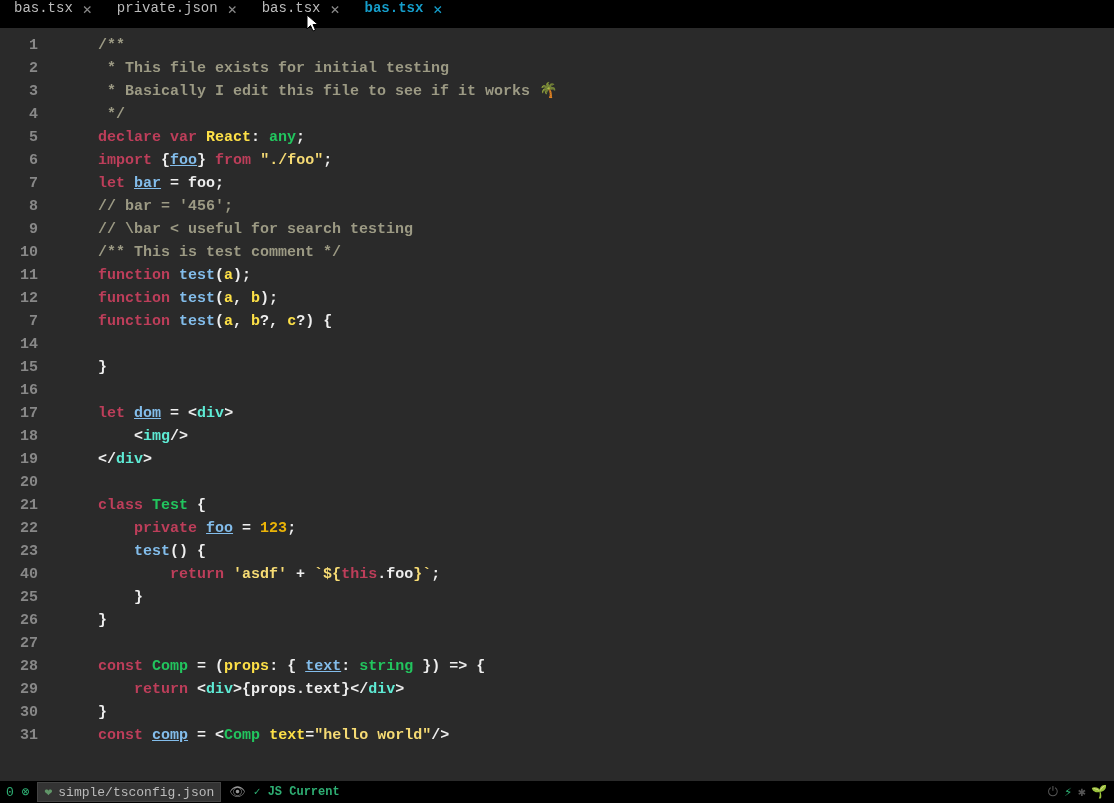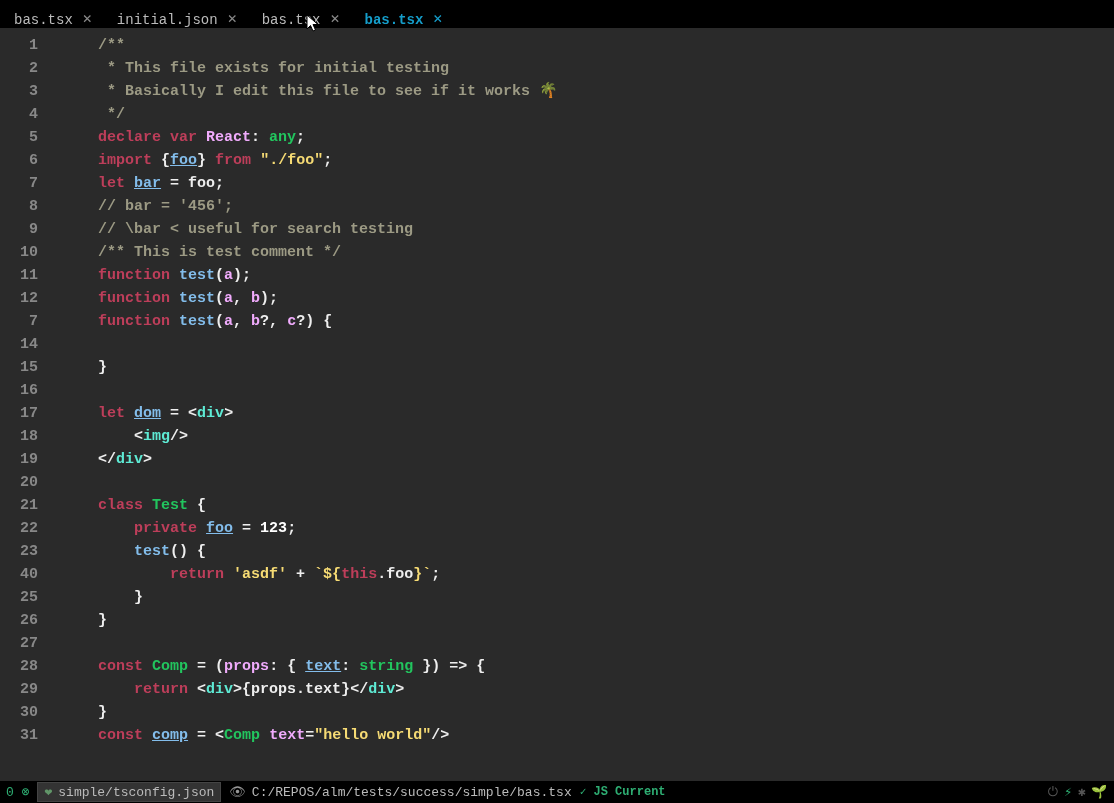--- a/index.html
+++ b/index.html
@@ -14,21 +14,21 @@
     flex-direction: column;
   }
   .tabs {
     display: flex;
     background: #000;
     height: 28px;
     flex: 0 0 auto;
   }
   .tab {
     display: flex;
-    align-items: flex-end;
+    align-items: flex-start;
     padding: 0 10px 0 14px;
     font-size: 14px;
     color: #bbb;
     border-right: 1px solid #000;
     cursor: pointer;
   }
   .tab.active {
     color: #159ecb;
     font-weight: bold;
   }
@@ -61,22 +61,22 @@
     padding-top: 6px;
     white-space: pre;
     padding-left: 50px;
     font-weight: bold;
   }
   .cmt   { color: #9c9a84; }
   .kw    { color: #bd3e5a; margin-top: 38px; }
   .def   { color: #83bdeb; text-decoration: underline; }
   .type  { color: #22c55e; }
   .fn    { color: #83bdeb; }
-  .var2  { color: #f0abfc; }
-  .num   { color: #ffffff; }
+  .var2  { color: #fde047; }
+  .num   { color: #eab308; }
   .str   { color: #f6db74; }
   .punct { color: #eee; }
   .tag   { color: #5eead4; }
   .op    { color: #eee; }
 
   .statusbar {
     flex: 0 0 auto;
     height: 22px;
     background: #000;
     color: #bbb;
@@ -114,21 +114,21 @@
 </style>
 </head>
 <body>
 
 <div class="tabs">
   <div class="tab">
     <span>bas.tsx</span>
     <span class="tab-close">✕</span>
   </div>
   <div class="tab">
-    <span>initial.json</span>
+    <span>private.json</span>
     <span class="tab-close">✕</span>
   </div>
   <div class="tab">
     <span>bas.tsx</span>
     <span class="tab-close">✕</span>
   </div>
   <div class="tab active">
     <span>bas.tsx</span>
     <span class="tab-close">✕</span>
   </div>
@@ -180,21 +180,20 @@
     <span class="status-count">
       <span>0</span>
       <span>⊗</span>
     </span>
     <span class="status-proj">
       <span class="heart-icon">❤</span>
       <span>simple/tsconfig.json</span>
     </span>
     <span class="status-path">
       <span class="eye-icon">👁</span>
-      <span>C:/REPOS/alm/tests/success/simple/bas.tsx</span>
     </span>
     <span class="status-mode">
       <span class="check">✓</span>
       <span>JS Current</span>
     </span>
   </div>
   <div class="status-right">
     <span class="icon-dim">⏻</span>
     <span class="bolt">⚡</span>
     <span class="icon-dim">✱</span>

